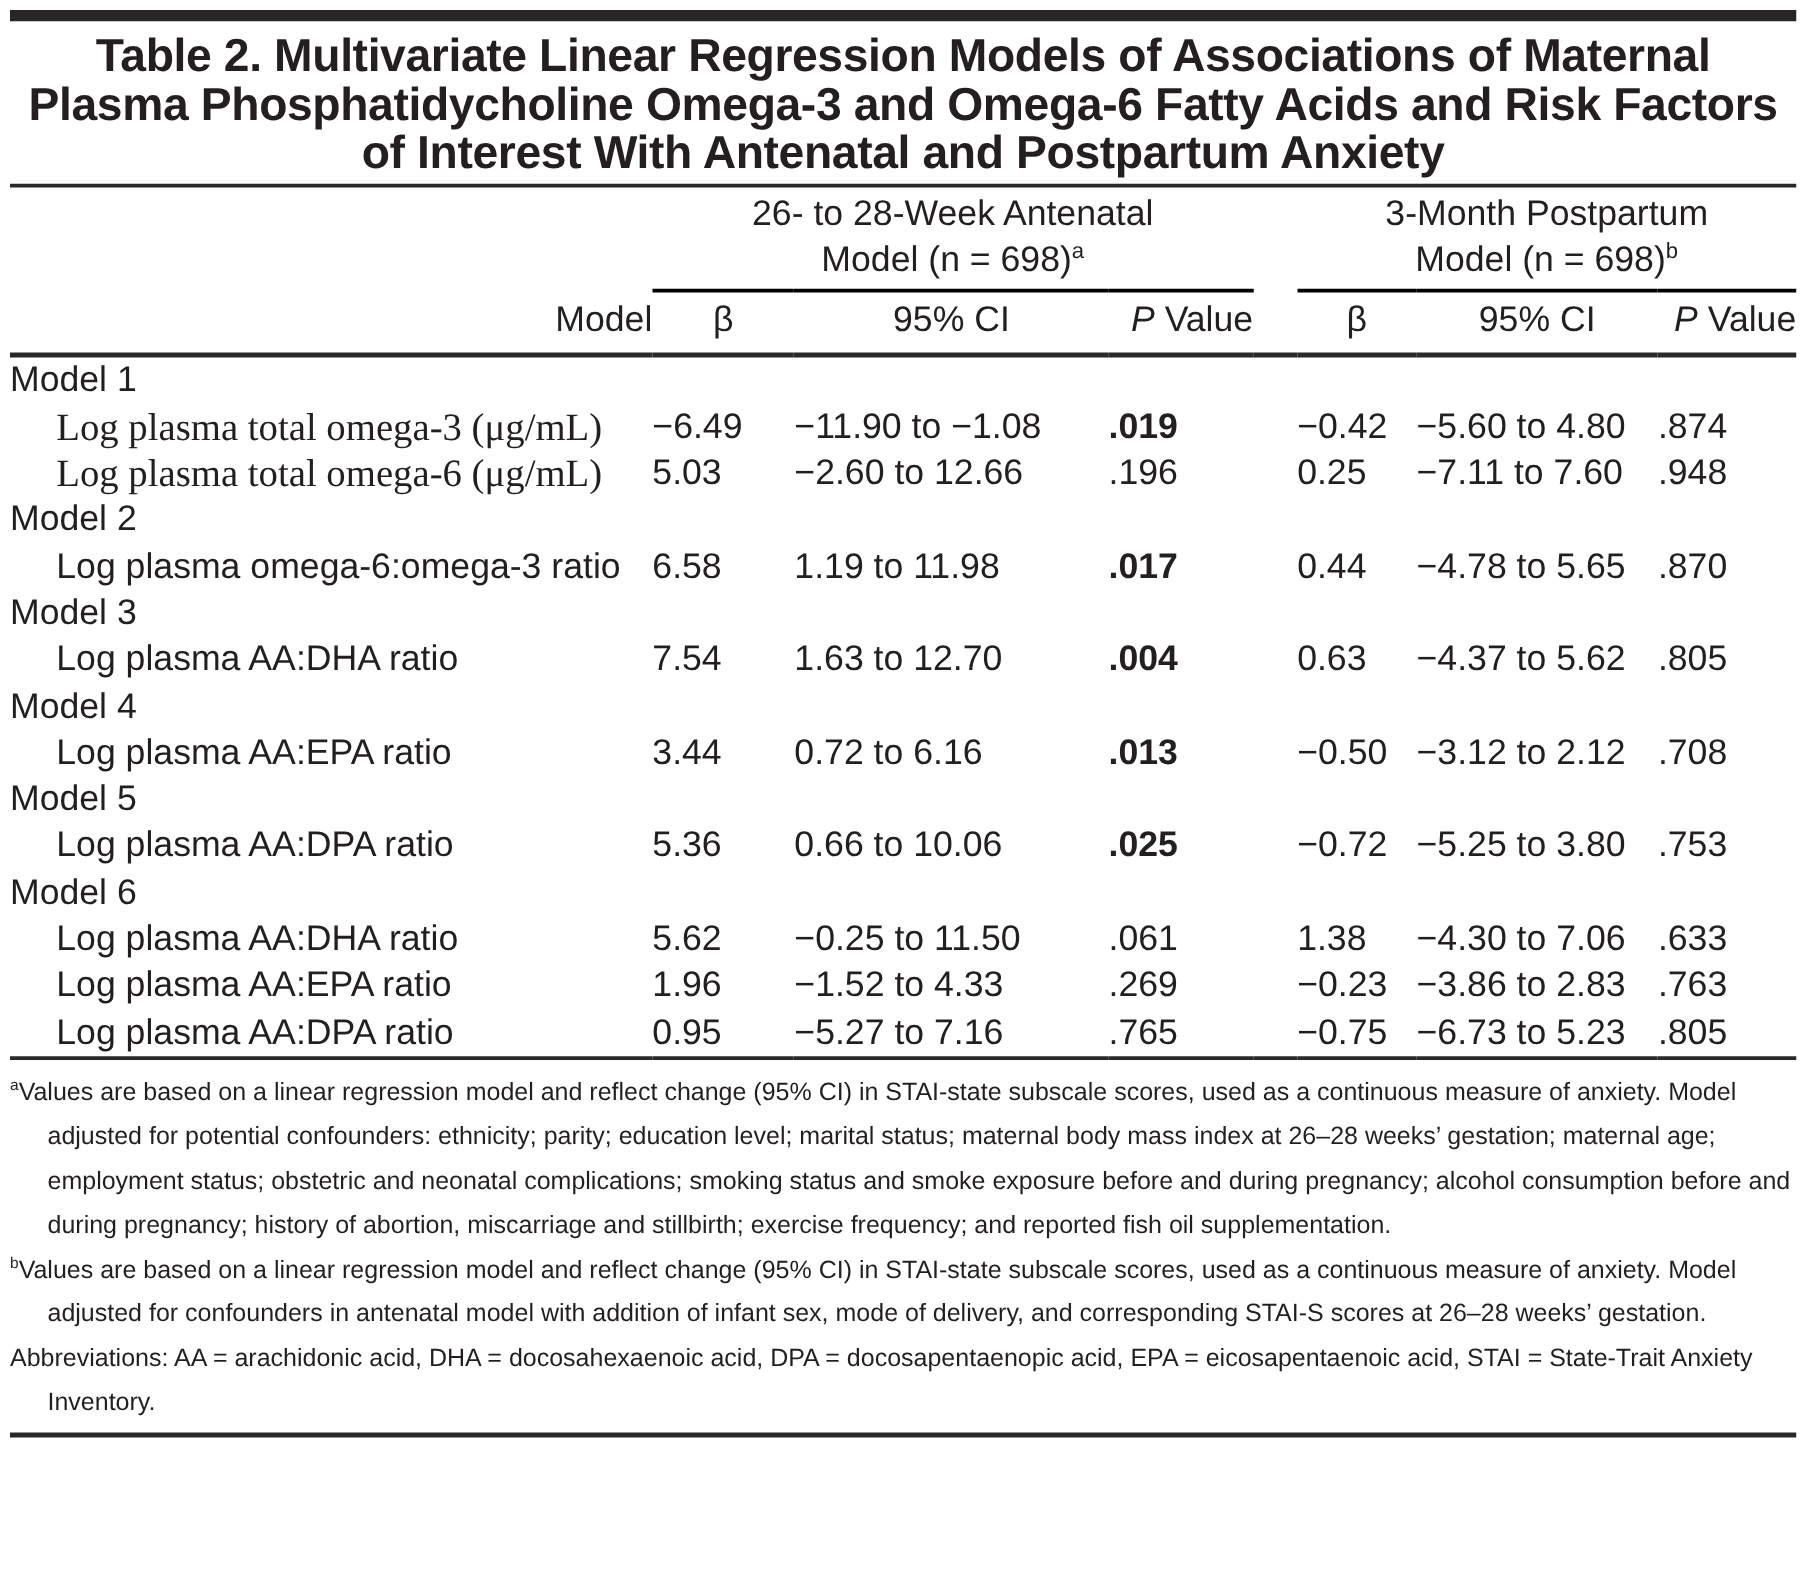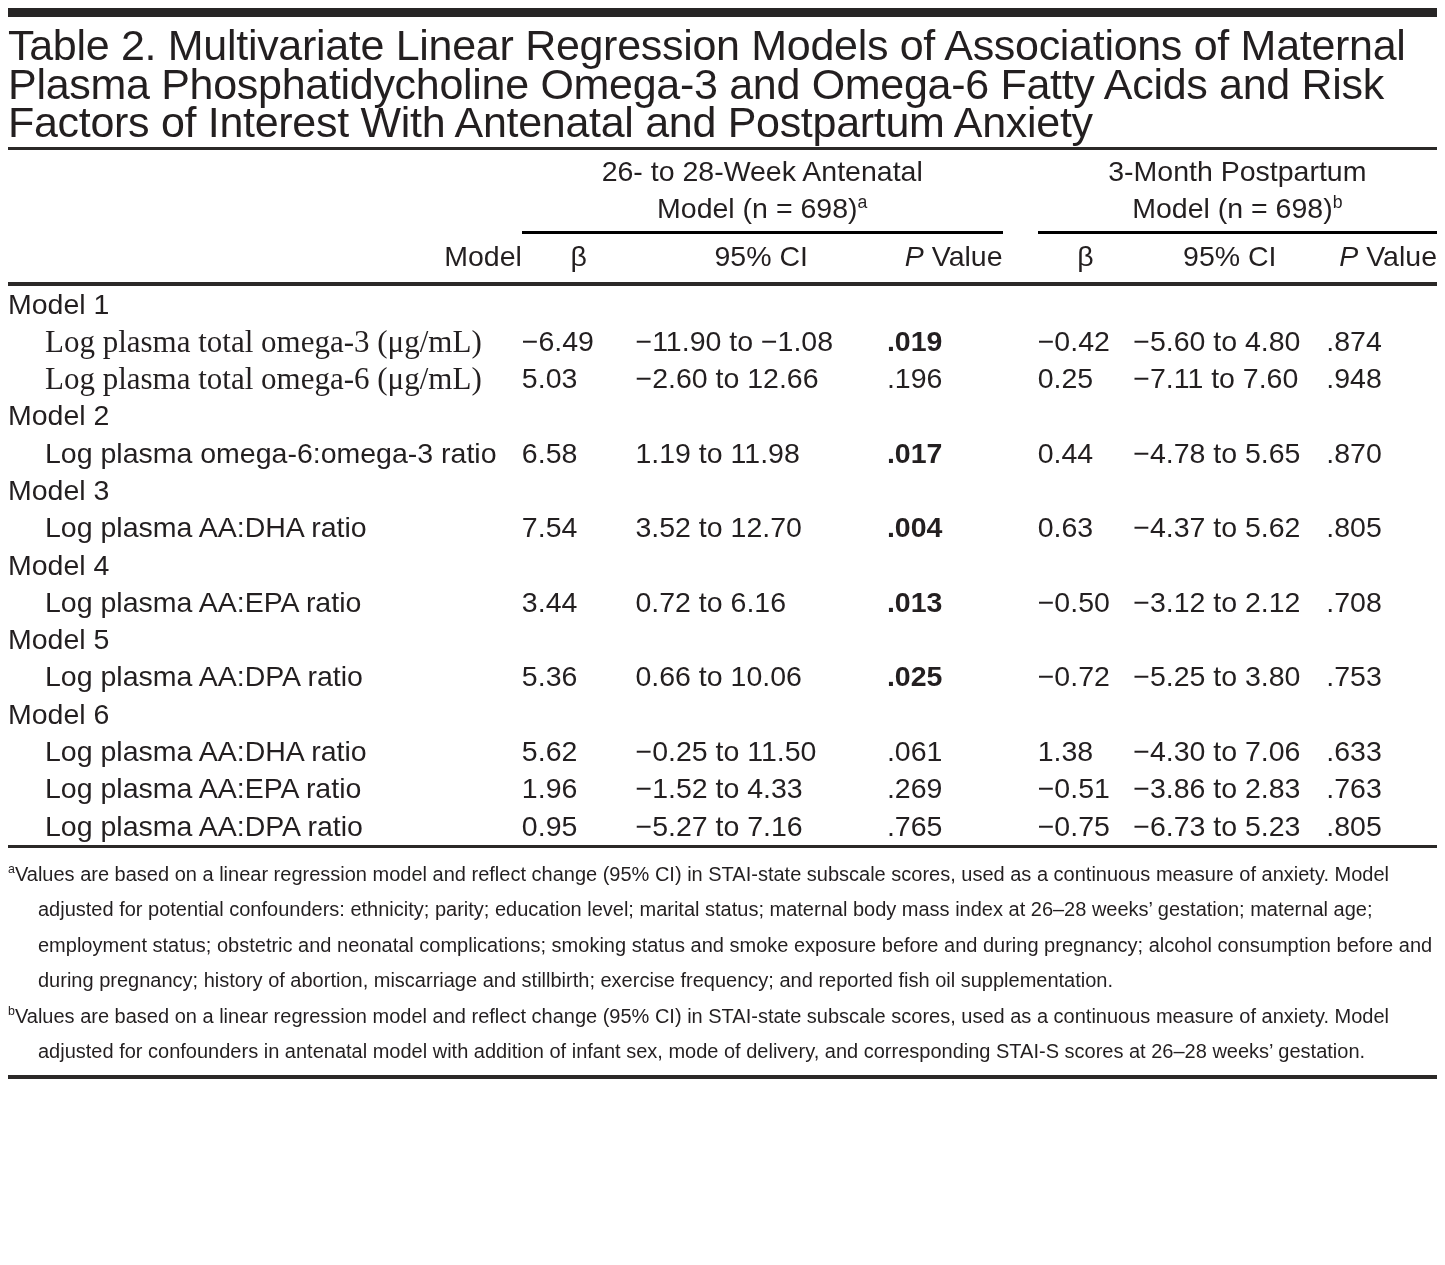--- a/index.html
+++ b/index.html
@@ -5,22 +5,22 @@
   html,body { margin:0; padding:0; background:#ffffff; }
   body {
     width:1445px; height:1265px; overflow:hidden;
     font-family:"Liberation Sans", sans-serif;
     color:#231f20;
     -webkit-font-smoothing:antialiased;
   }
   .page { padding:0 8px; }
   .topbar { height:9px; background:#272525; margin-top:8px; }
   .title {
-    font-size:43px; font-weight:normal; line-height:38.5px;
-    letter-spacing:-0.3px; margin:9px 0 5px 0;
+    font-size:37px; font-weight:bold; line-height:38.5px;
+    letter-spacing:-0.3px; margin:9px 0 5px 0;text-align:center;
   }
   .title-rule { height:3px; background:#2b2928; }
   .bottom-rule { height:4px; background:#2b2928; margin-top:5px; }
 
   table.results {
     width:100%; border-collapse:collapse; table-layout:fixed;
     font-size:28.5px; margin-top:0;
   }
   col.c-label { width:511px; }
   col.c-b1 { width:113px; }
@@ -140,21 +140,21 @@
           <td class="num">0.44</td>
           <td class="num">−4.78 to 5.65</td>
           <td class="num">.870</td>
         </tr>
         <tr>
           <td class="group-label" colspan="8">Model 3</td>
         </tr>
         <tr>
           <td class="row-label">Log plasma AA:DHA ratio</td>
           <td class="num">7.54</td>
-          <td class="num">3.52 to 12.70</td>
+          <td class="num">1.63 to 12.70</td>
           <td class="num bold">.004</td>
           <td class="gap"></td>
           <td class="num">0.63</td>
           <td class="num">−4.37 to 5.62</td>
           <td class="num">.805</td>
         </tr>
         <tr>
           <td class="group-label" colspan="8">Model 4</td>
         </tr>
         <tr>
@@ -192,37 +192,38 @@
           <td class="num">1.38</td>
           <td class="num">−4.30 to 7.06</td>
           <td class="num">.633</td>
         </tr>
         <tr>
           <td class="row-label">Log plasma AA:EPA ratio</td>
           <td class="num">1.96</td>
           <td class="num">−1.52 to 4.33</td>
           <td class="num">.269</td>
           <td class="gap"></td>
-          <td class="num">−0.51</td>
+          <td class="num">−0.23</td>
           <td class="num">−3.86 to 2.83</td>
           <td class="num">.763</td>
         </tr>
         <tr>
           <td class="row-label">Log plasma AA:DPA ratio</td>
           <td class="num">0.95</td>
           <td class="num">−5.27 to 7.16</td>
           <td class="num">.765</td>
           <td class="gap"></td>
           <td class="num">−0.75</td>
           <td class="num">−6.73 to 5.23</td>
           <td class="num">.805</td>
         </tr>
       </tbody>
   </table>
 
   <div class="footnotes" id="footnotes">
       <div class="footnote"><sup>a</sup>Values are based on a linear regression model and reflect change (95% CI) in STAI-state subscale scores, used as a continuous measure of anxiety. Model adjusted for potential confounders: ethnicity; parity; education level; marital status; maternal body mass index at 26–28 weeks’ gestation; maternal age; employment status; obstetric and neonatal complications; smoking status and smoke exposure before and during pregnancy; alcohol consumption before and during pregnancy; history of abortion, miscarriage and stillbirth; exercise frequency; and reported fish oil supplementation.</div>
       <div class="footnote"><sup>b</sup>Values are based on a linear regression model and reflect change (95% CI) in STAI-state subscale scores, used as a continuous measure of anxiety. Model adjusted for confounders in antenatal model with addition of infant sex, mode of delivery, and corresponding STAI-S scores at 26–28 weeks’ gestation.</div>
+      <div class="footnote">Abbreviations: AA = arachidonic acid, DHA = docosahexaenoic acid, DPA = docosapentaenopic acid, EPA = eicosapentaenoic acid, STAI = State-Trait Anxiety Inventory.</div>
     </div>
 
   <div class="bottom-rule"></div>
 
 </div>
 
 </body></html>

